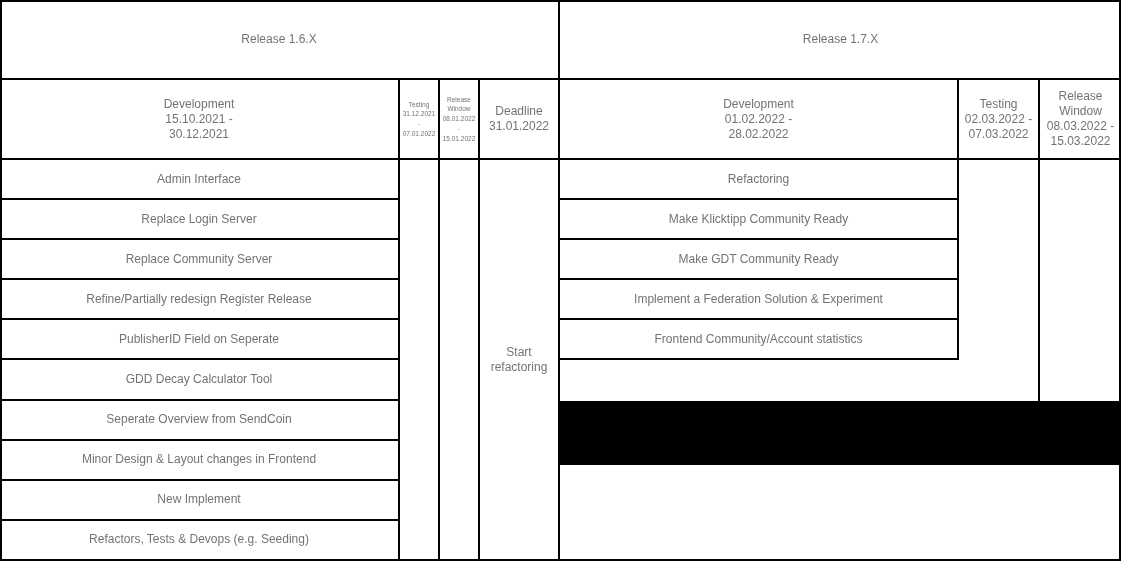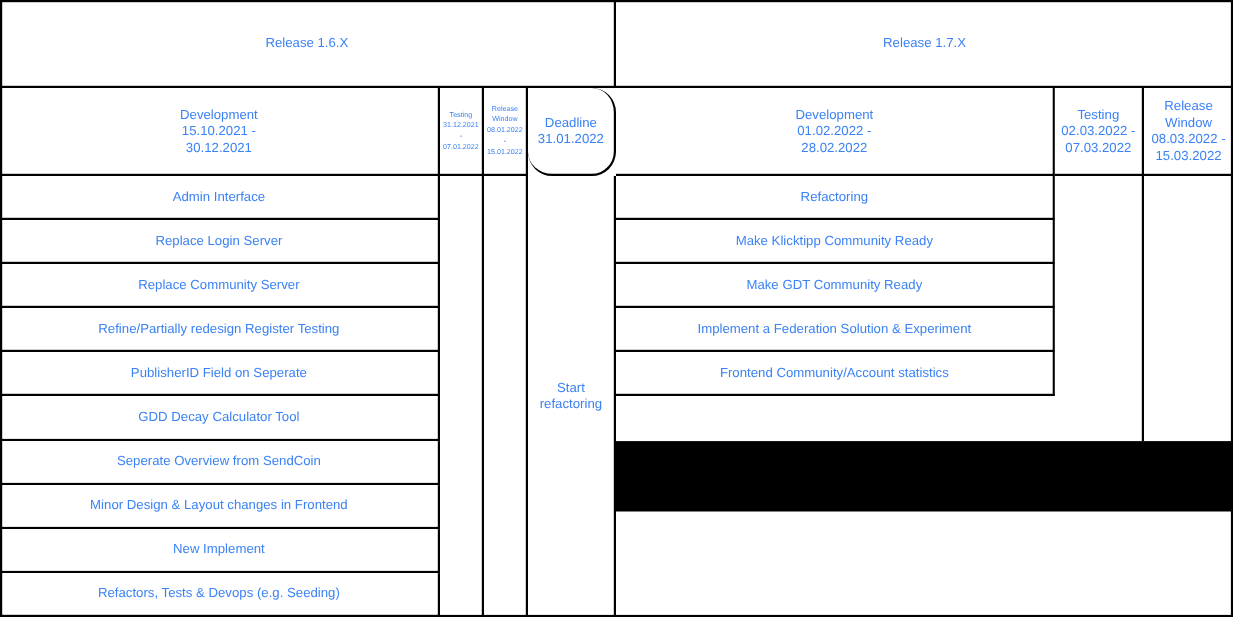--- a/index.html
+++ b/index.html
@@ -1,19 +1,19 @@
 <!DOCTYPE html>
 <html><head>
 <meta charset="utf-8">
 <style>
   * { margin:0; padding:0; box-sizing:border-box; }
   html,body { background:#fff; }
   .canvas {
     position:relative; width:1121px; height:561px; background:#ffffff;
-    font-family:"Liberation Sans", sans-serif; color:#3b82f6; overflow:hidden;
+    font-family:"Liberation Sans", sans-serif; color:#737373; overflow:hidden;
   }
   .grid-left {
     position:absolute; left:0; top:0; width:560px; height:561px;
     display:grid; grid-template-columns:400px 40px 40px 80px;
     grid-template-rows:80px 80px repeat(10, 40.1px);
   }
   .grid-right {
     position:absolute; left:560px; top:0; width:561px; height:465px;
     display:grid; grid-template-columns:399px 81px 81px;
     grid-template-rows:80px 80px repeat(6, 40.1px) 1fr;
@@ -28,21 +28,21 @@
   .br { border-right-width:2px; }
   .small { font-size:6.5px; line-height:1.5; }
   .black-block { background:#000000; }
   .outer-border { position:absolute; inset:0; border:2px solid #000000; pointer-events:none; }
 
   
   .l-title { grid-column:1 / 5; grid-row:1; }
   .l-dev-h { grid-column:1; grid-row:2; }
   .l-test-h { grid-column:2; grid-row:2; }
   .l-rw-h { grid-column:3; grid-row:2; }
-  .l-dl-h { grid-column:4; grid-row:2;border-radius:22px; }
+  .l-dl-h { grid-column:4; grid-row:2; }
   .l-task { grid-column:1; }
   .l-test-col { grid-column:2; grid-row:3 / 13; }
   .l-rw-col { grid-column:3; grid-row:3 / 13; }
   .l-dl-col { grid-column:4; grid-row:3 / 13; }
   .r-title { grid-column:1 / 4; grid-row:1; }
   .r-dev-h { grid-column:1; grid-row:2; }
   .r-test-h { grid-column:2; grid-row:2; }
   .r-rw-h { grid-column:3; grid-row:2; }
   .r-task { grid-column:1; }
   .r-test-col { grid-column:2; grid-row:3 / 9; }
@@ -68,21 +68,21 @@
 Window
 08.01.2022
 -
 15.01.2022</div>
     <div class="cell l-dl-h bb br">Deadline
 31.01.2022</div>
 
     <div class="cell l-task bb br">Admin Interface</div>
     <div class="cell l-task bb br">Replace Login Server</div>
     <div class="cell l-task bb br">Replace Community Server</div>
-    <div class="cell l-task bb br">Refine/Partially redesign Register Testing</div>
+    <div class="cell l-task bb br">Refine/Partially redesign Register Release</div>
     <div class="cell l-task bb br">PublisherID Field on Seperate</div>
     <div class="cell l-task bb br">GDD Decay Calculator Tool</div>
     <div class="cell l-task bb br">Seperate Overview from SendCoin</div>
     <div class="cell l-task bb br">Minor Design &amp; Layout changes in Frontend</div>
     <div class="cell l-task bb br">New Implement</div>
     <div class="cell l-task bb br">Refactors, Tests &amp; Devops (e.g. Seeding)</div>
 
     <div class="cell l-test-col br"></div>
     <div class="cell l-rw-col br"></div>
     <div class="cell l-dl-col br">Start

